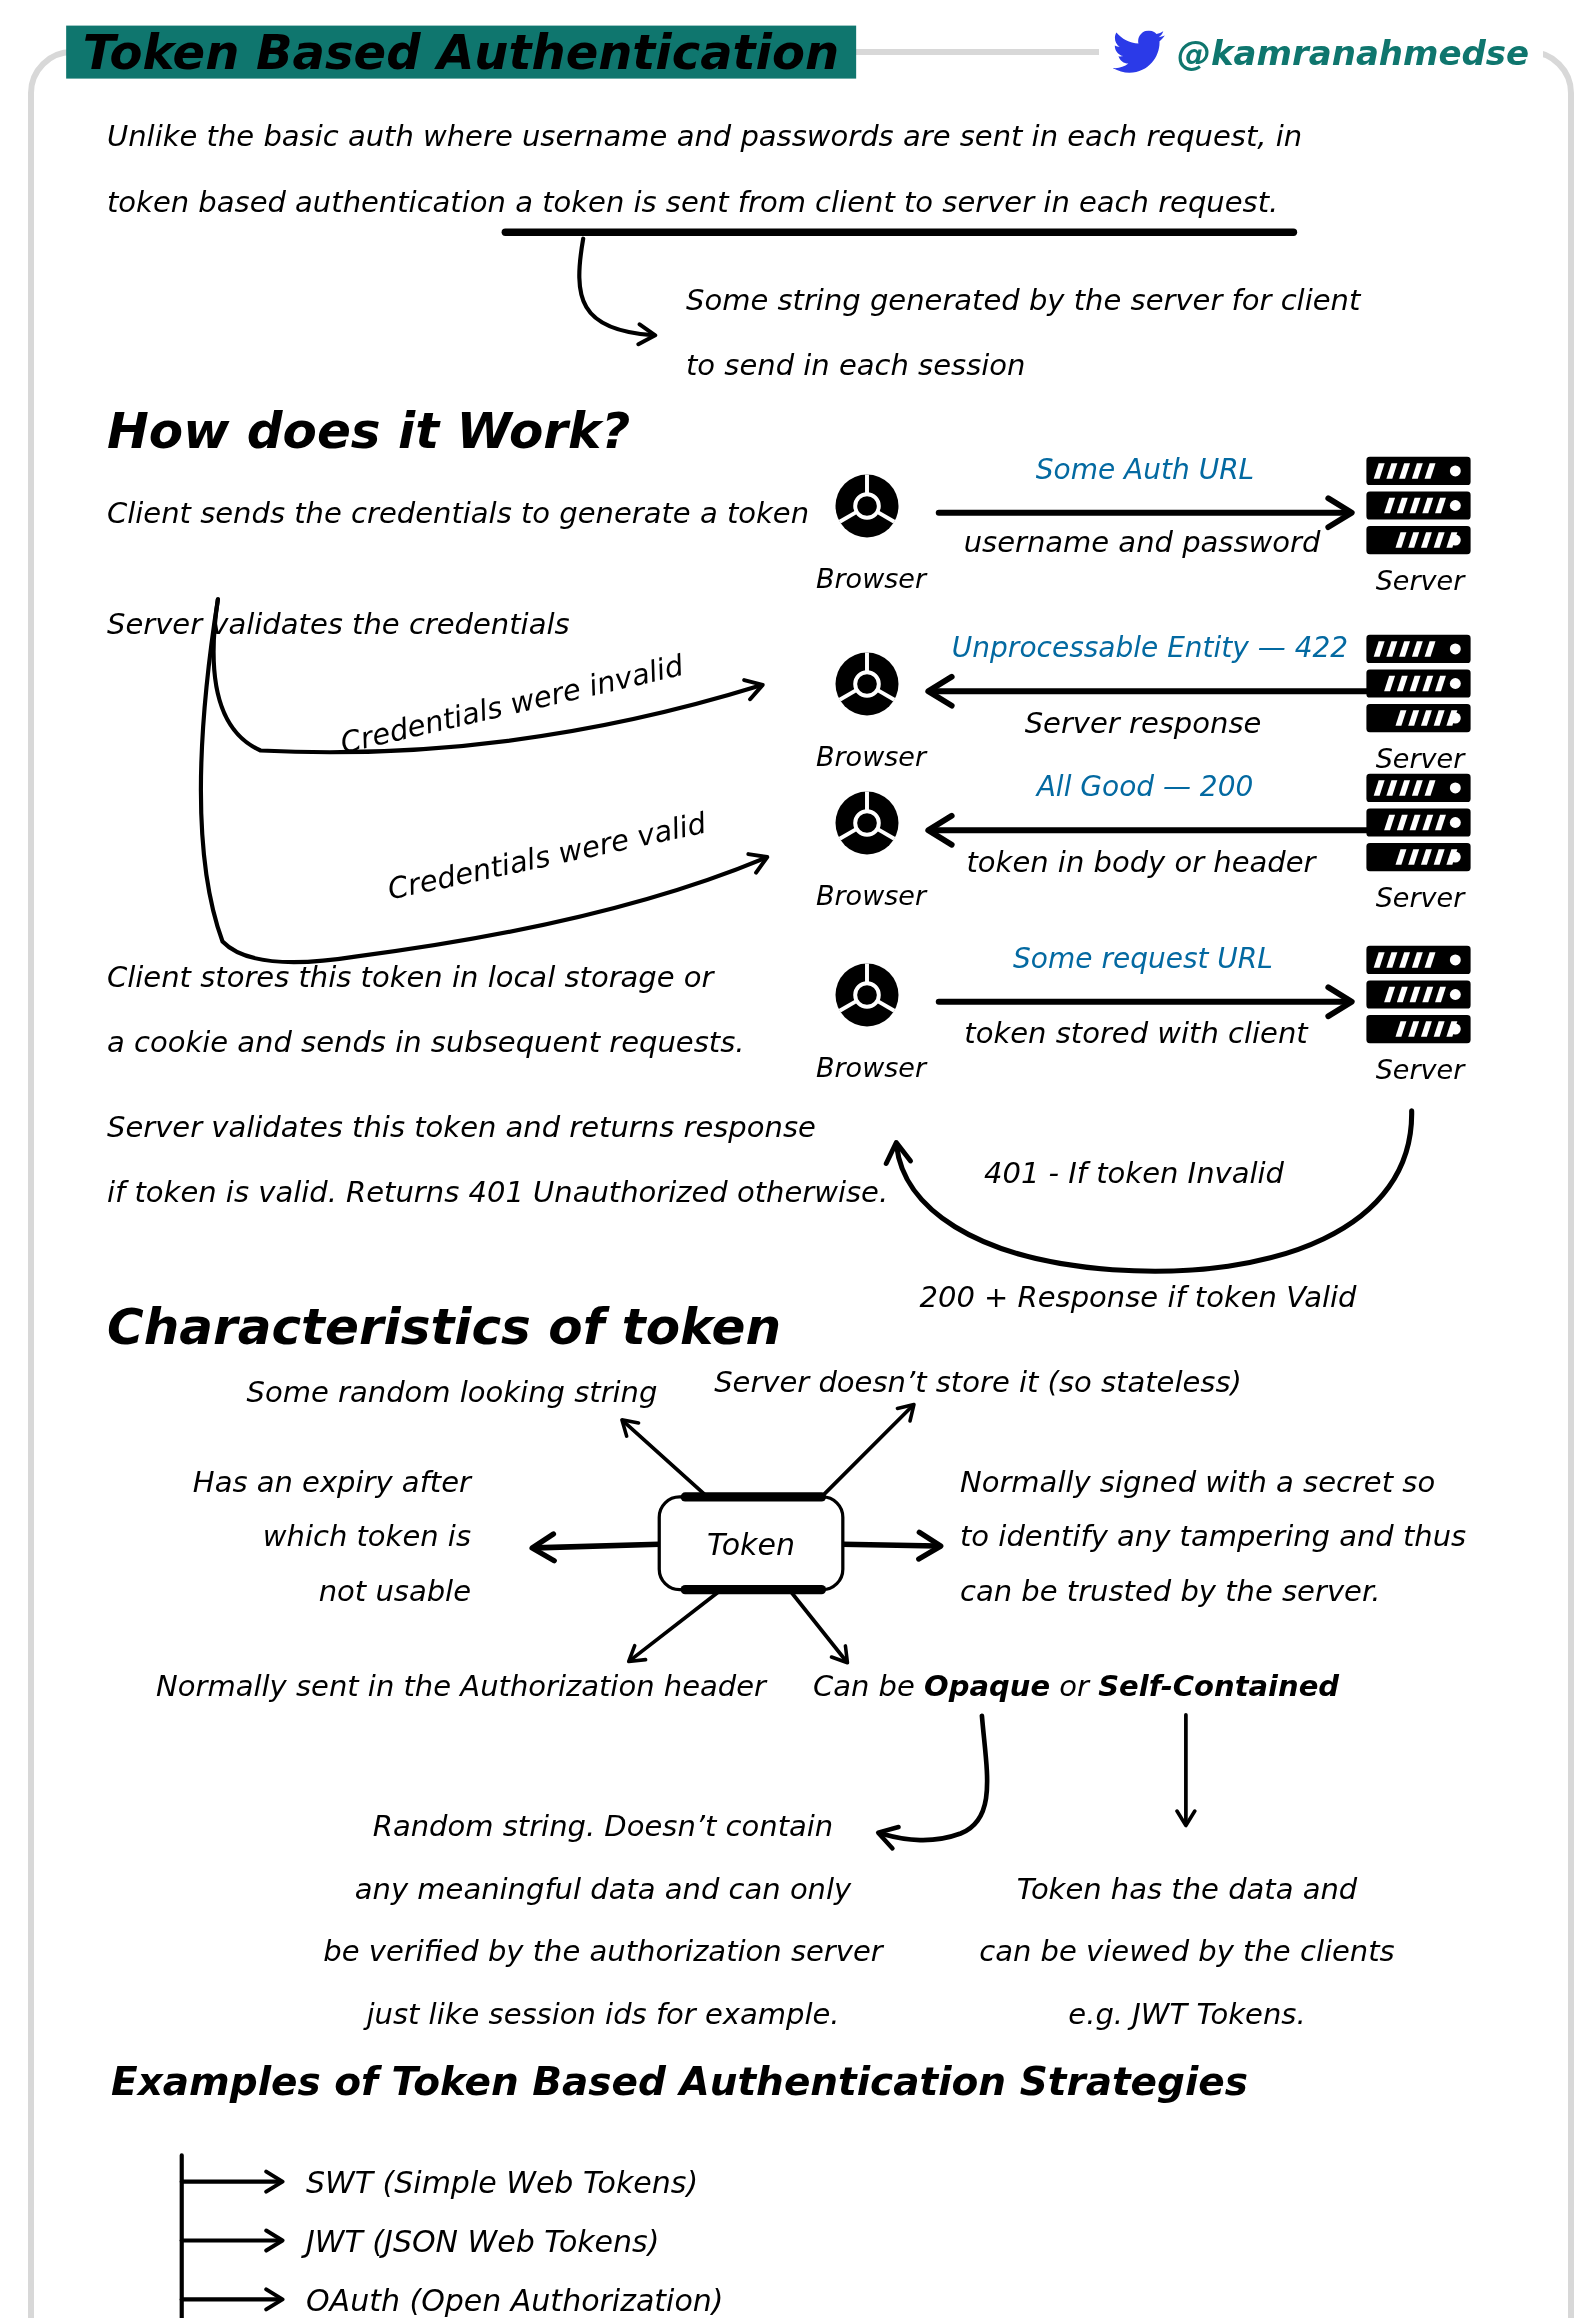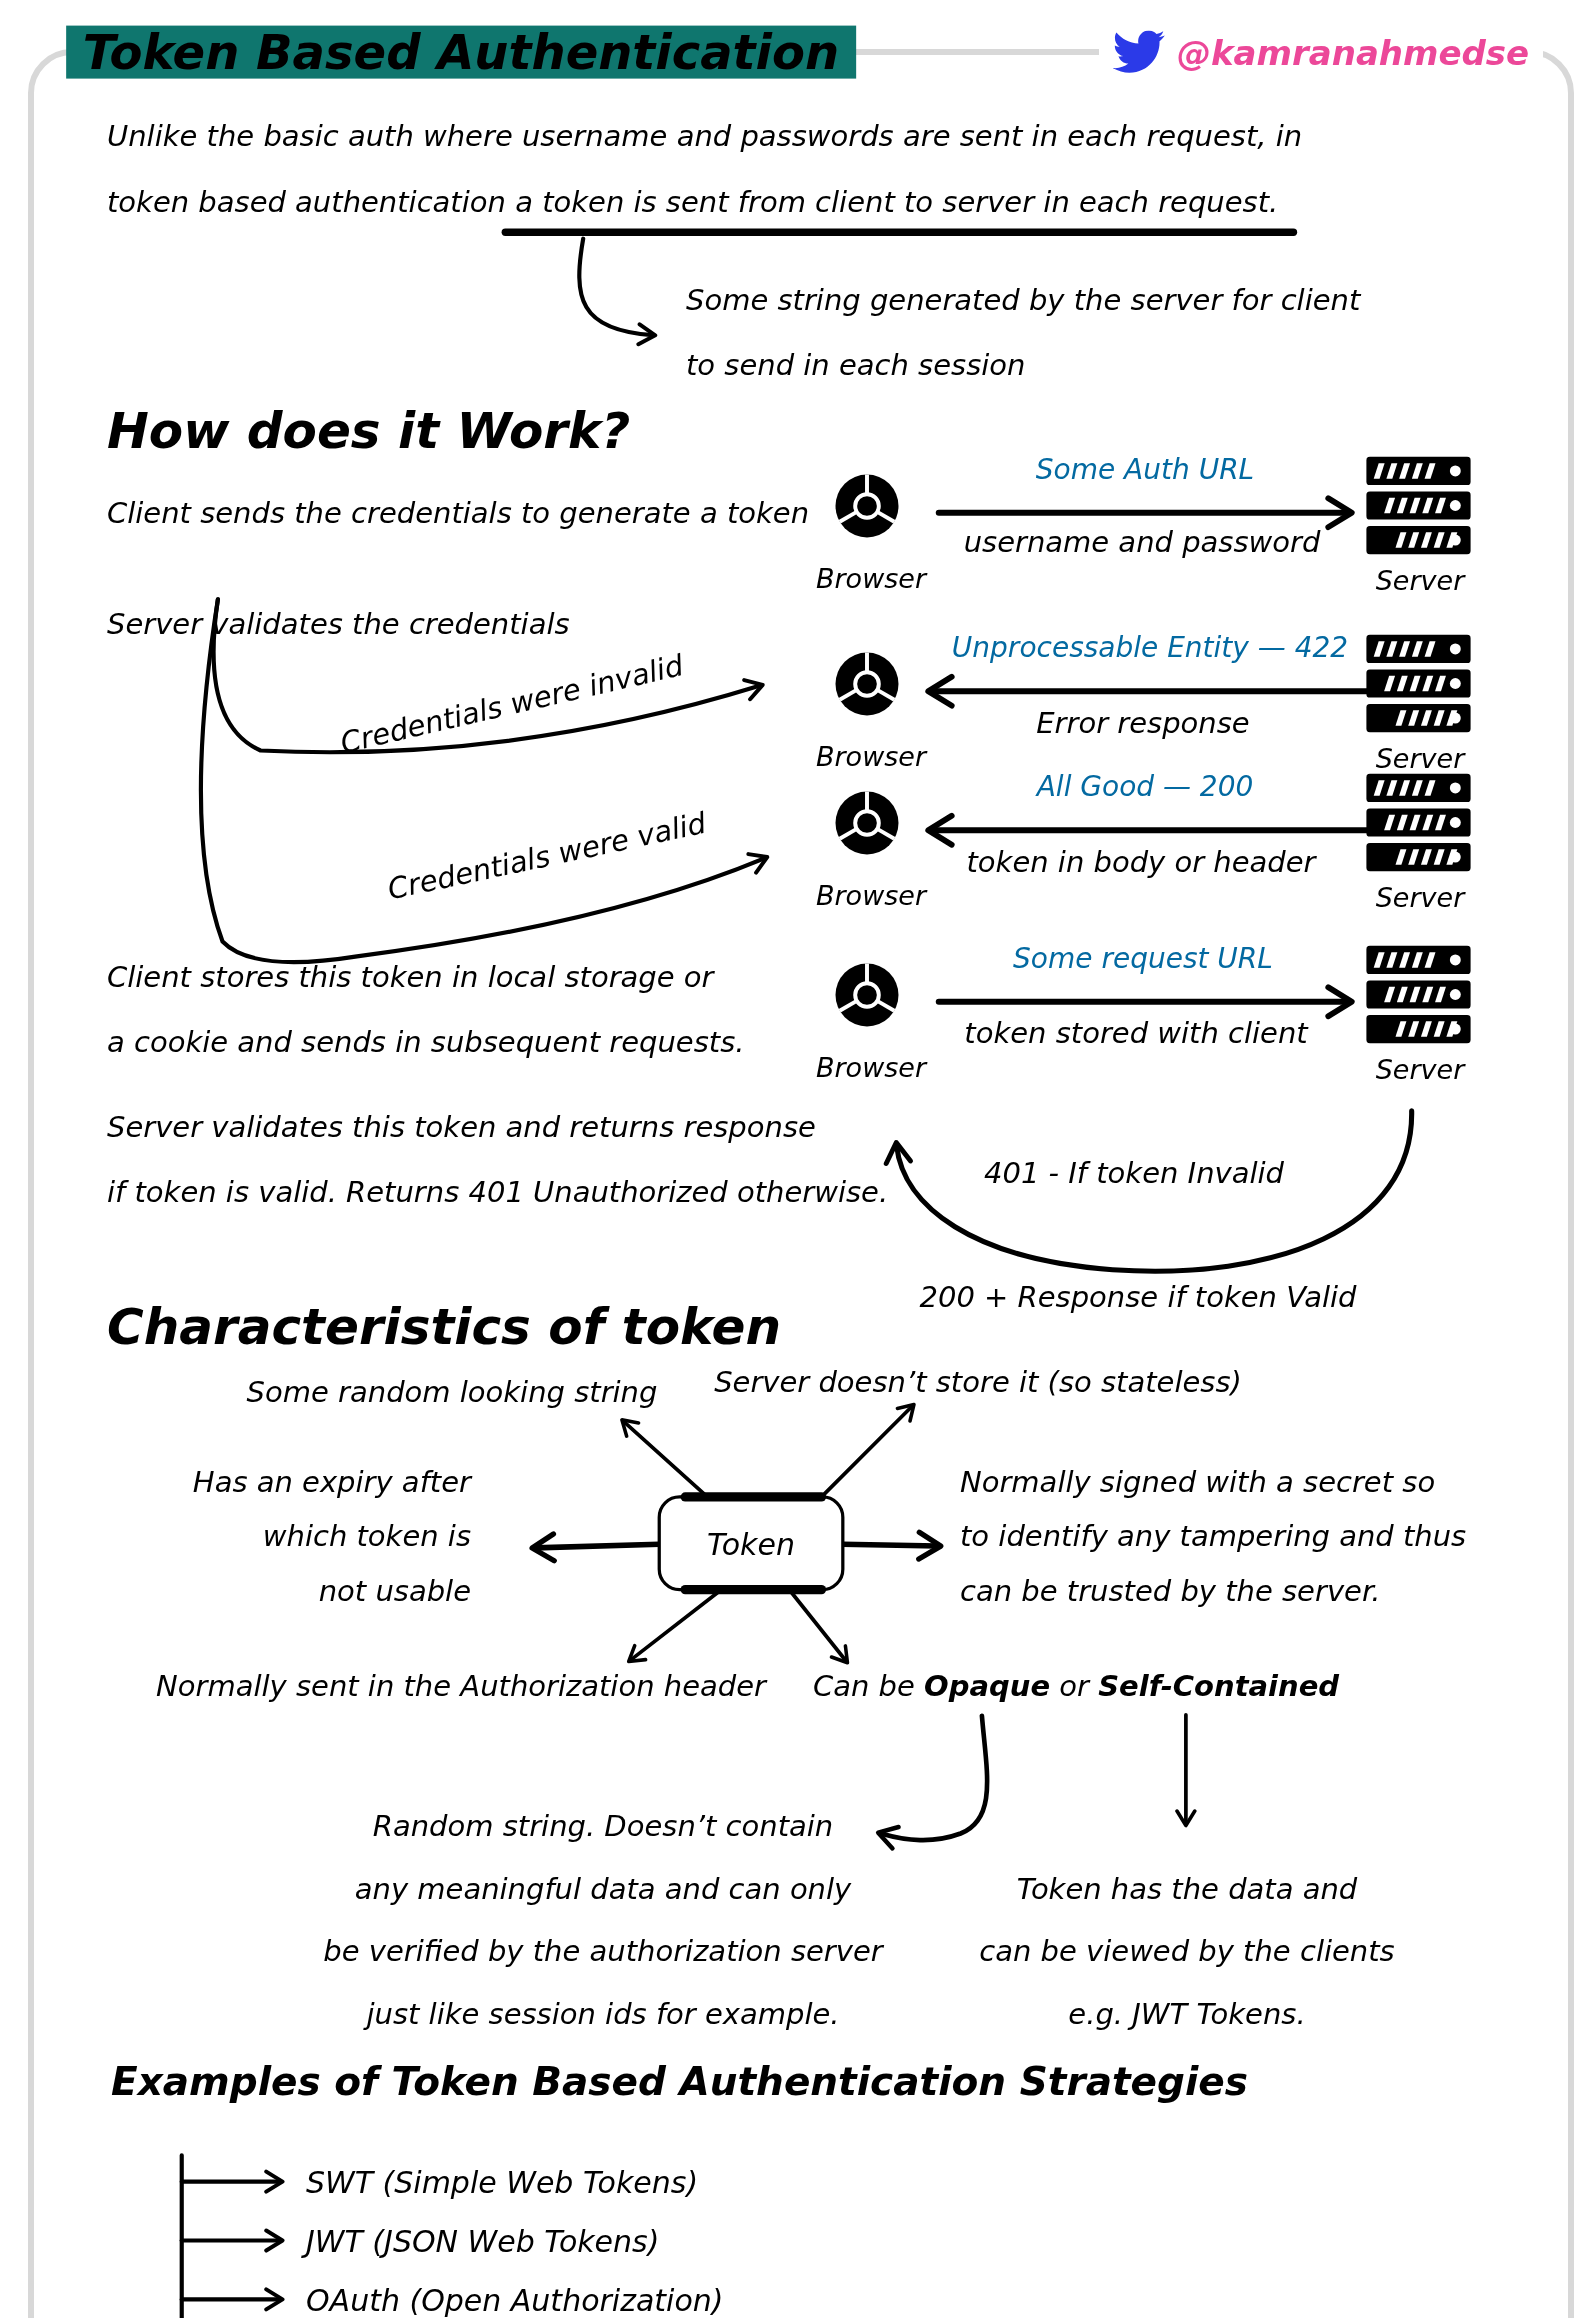--- a/index.html
+++ b/index.html
@@ -12,21 +12,21 @@
   .l{transform:translate(0,-50%);}
   .c{transform:translate(-50%,-50%);}
   .r{transform:translate(-100%,-50%);}
   .rotA{transform:translate(-50%,-50%) rotate(-13deg);}
   .rotB{transform:translate(-50%,-50%) rotate(-12deg);}
   .blue{color:#0369a1;}
   .bold{font-weight:700;}
   .h{font-weight:700;font-size:50px;}
   .title{font-weight:700;font-size:48px;background:#0f766e;padding:0 16.7px;}
   .handle-group{position:absolute;display:flex;align-items:center;gap:12px;background:#fff;padding:0 14px;}
-  .handle-text{font-size:34px;font-weight:700;color:#ec4899;}
+  .handle-text{font-size:34px;font-weight:700;color:#0f766e;}
   .lbl{font-size:27px;}
   .url{font-size:28px;}
   svg.overlay{position:absolute;left:0;top:0;}
   .icon{position:absolute;}
 </style>
 </head>
 <body>
 
 <div id="canvas">
 
@@ -144,21 +144,21 @@
     </svg>
   <div class="t c lbl" style="left:871px;top:579px">Browser</div>
   <svg class="icon" style="left:1366px;top:456px" width="105" height="99" viewBox="0 0 226 214">
       <use href="#sym-server"></use>
     </svg>
   <div class="t c lbl" style="left:1420px;top:581px">Server</div>
 
   <div class="t l" style="left:107px;top:625px">Server validates the credentials</div>
   <div class="t rotA" style="left:512px;top:705px">Credentials were invalid</div>
   <div class="t c blue url" style="left:1150px;top:648px">Unprocessable Entity — 422</div>
-  <div class="t c" style="left:1143px;top:724px">Error response</div>
+  <div class="t c" style="left:1143px;top:724px">Server response</div>
   <svg class="icon" style="left:832px;top:649px" width="70" height="70" viewBox="0 0 150 150">
       <use href="#sym-browser"></use>
     </svg>
   <div class="t c lbl" style="left:871px;top:757px">Browser</div>
   <svg class="icon" style="left:1366px;top:634px" width="105" height="99" viewBox="0 0 226 214">
       <use href="#sym-server"></use>
     </svg>
   <div class="t c lbl" style="left:1420px;top:759px">Server</div>
 
   <div class="t rotB" style="left:547px;top:857px">Credentials were valid</div>

